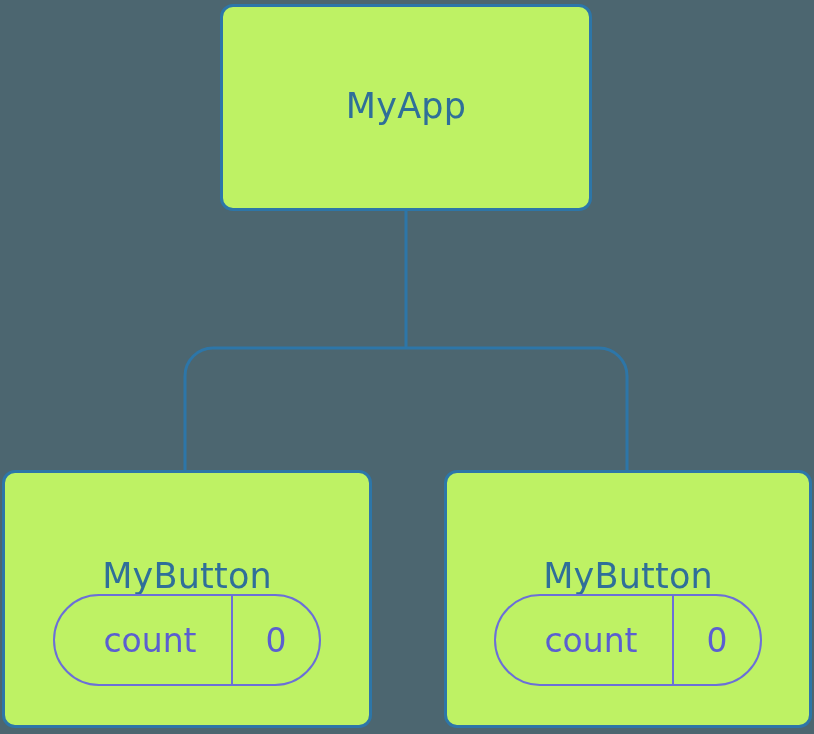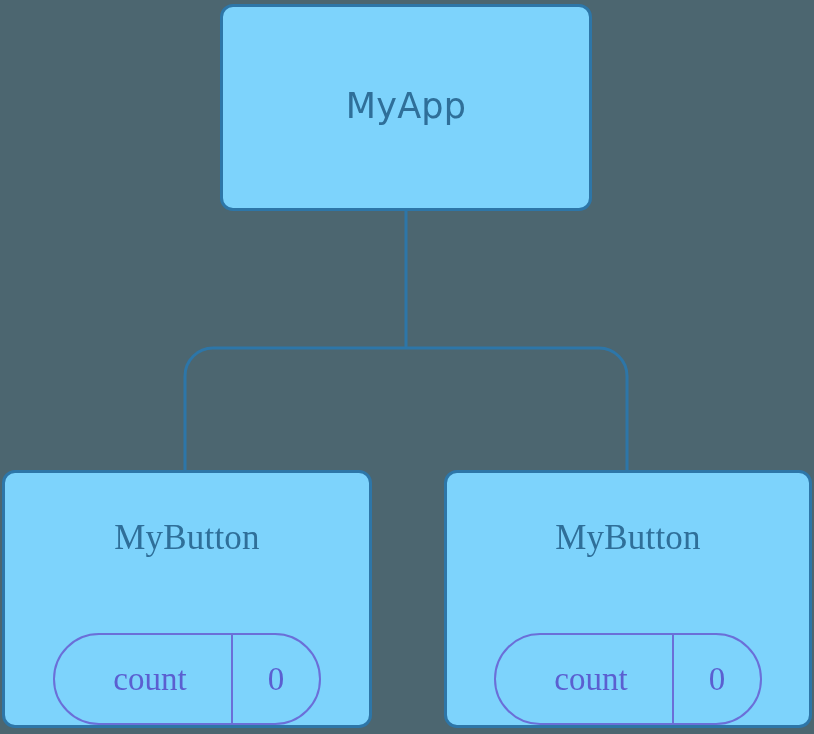--- a/index.html
+++ b/index.html
@@ -27,21 +27,21 @@
     top: 0;
     width: 814px;
     height: 734px;
     z-index: 1;
   }
   
   .node-card {
     position: absolute;
     z-index: 2;
     box-sizing: border-box;
-    background: #7dd3fc;
+    background: #bef264;
     border: 3px solid #2d76a8;
     border-radius: 13px;
     display: flex;
     flex-direction: column;
     align-items: center;
   }
   .node-title {
     color: #2f6f99;
     font-size: 35px;
     font-weight: 400;
@@ -57,22 +57,21 @@
     height: 207px;
     justify-content: center;
   }
   #node-myapp .node-title {
     margin-bottom: 2px;
   }
   
   .node-child {
     top: 470px;
     height: 258px;
-    justify-content: space-between;
-    font-family: Liberation Serif, serif;
+    justify-content: center;
   }
   #node-mybutton-left {
     left: 2px;
     width: 370px;
   }
   #node-mybutton-right {
     left: 444px;
     width: 368px;
   }
   .node-child .node-title {

